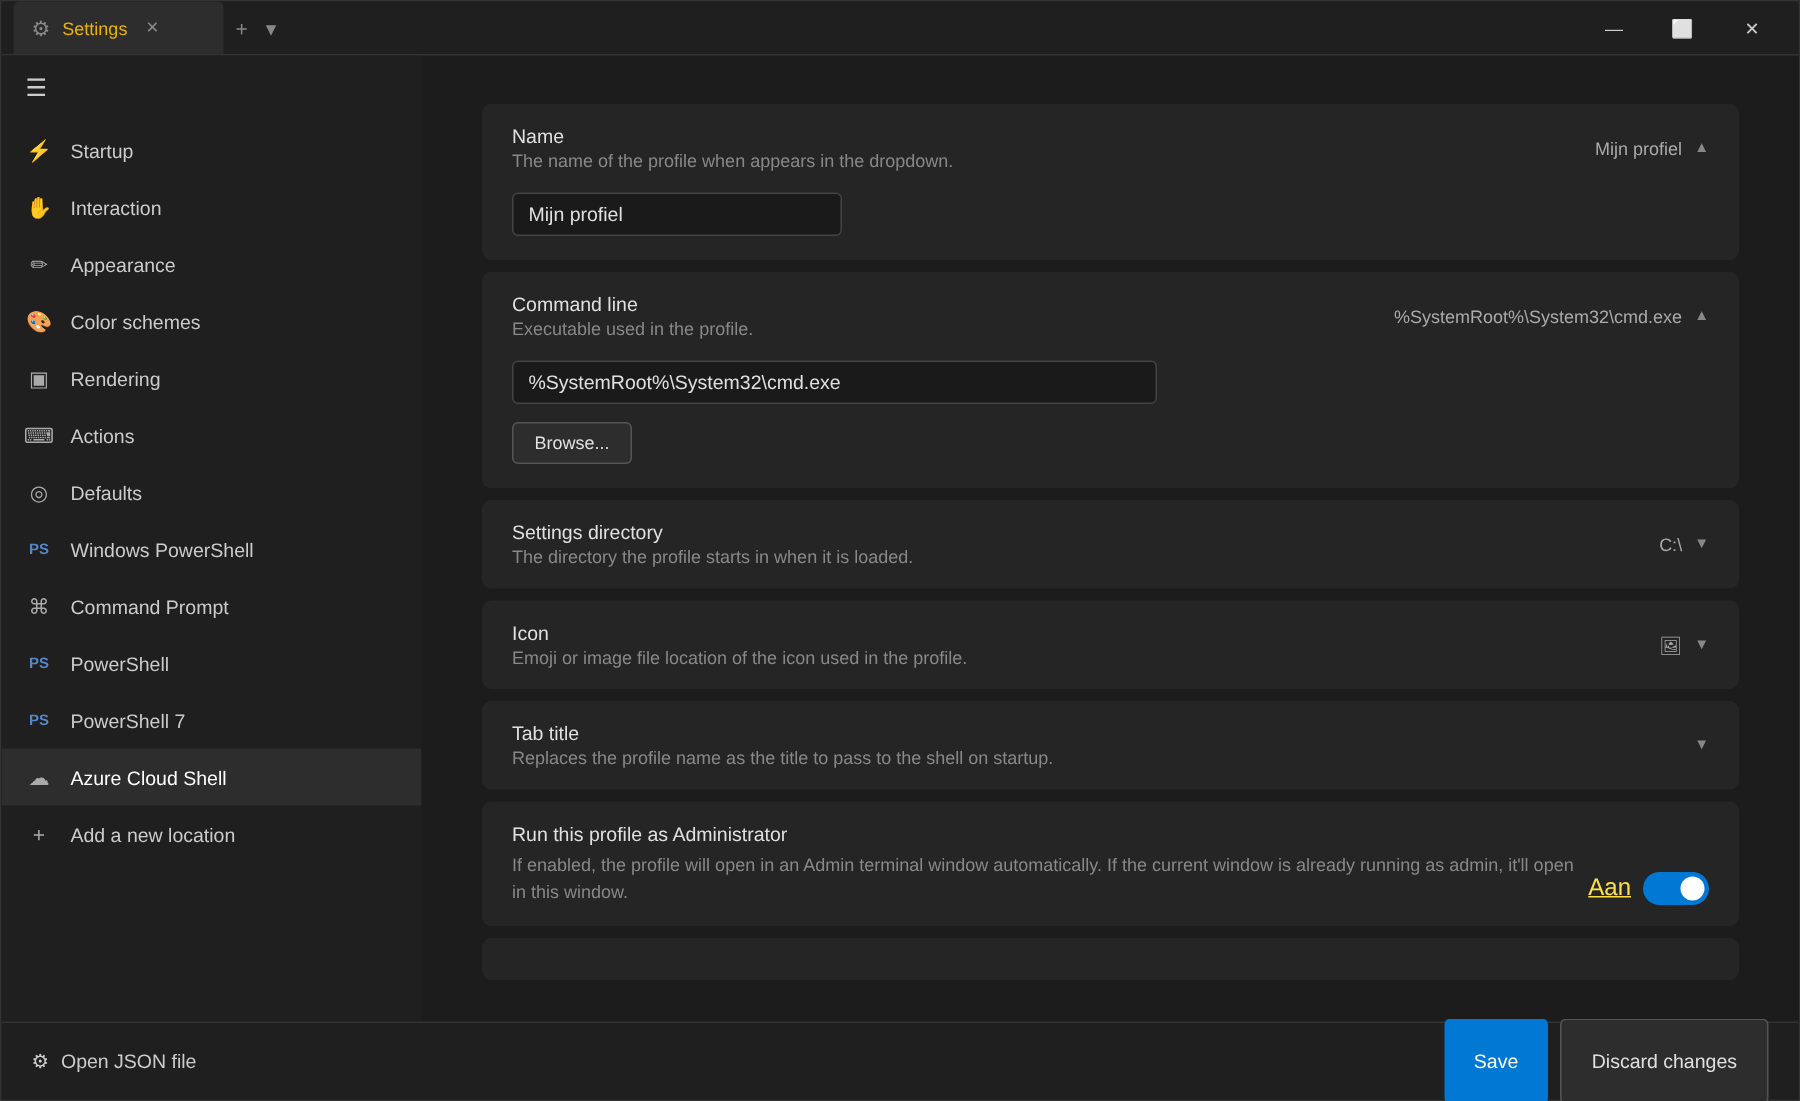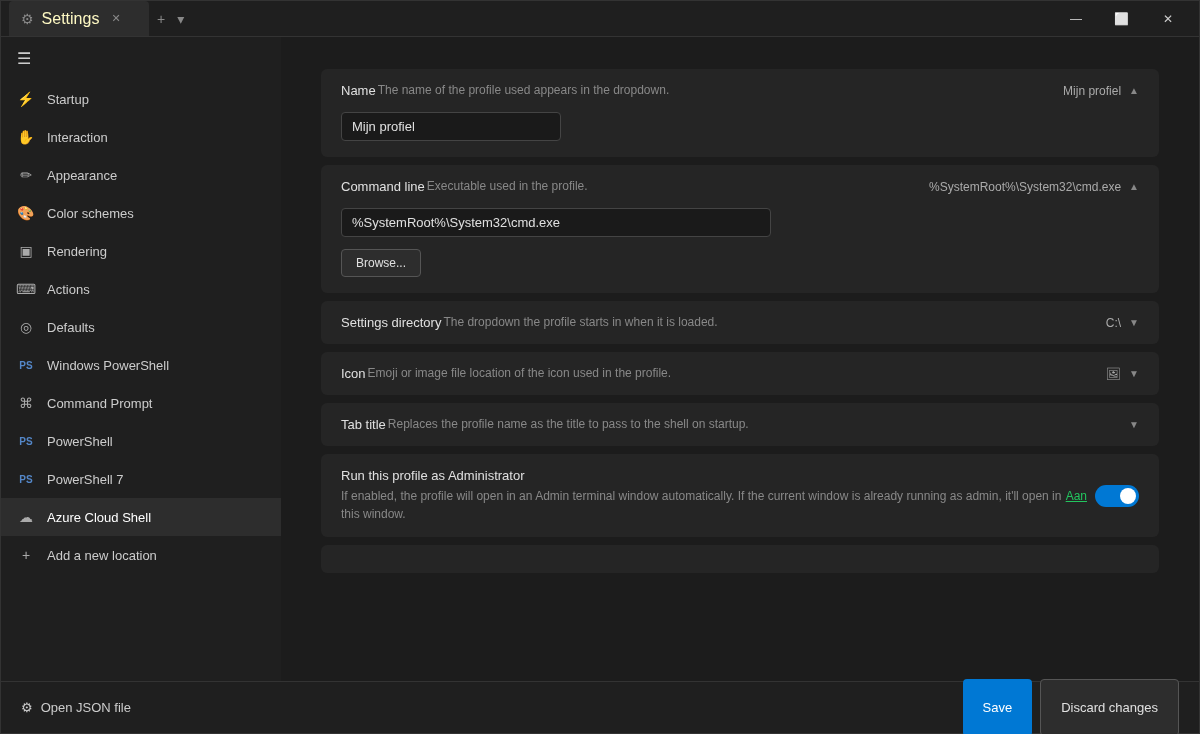--- a/index.html
+++ b/index.html
@@ -4,21 +4,21 @@
   <style>
     * { box-sizing: border-box; margin: 0; padding: 0; }
     body { background: #1a1a1a; color: #e0e0e0; font-family: 'Segoe UI', sans-serif; font-size: 13px; overflow: hidden; }
 
     .window { width: 1200px; height: 734px; background: #1c1c1c; display: flex; flex-direction: column; border: 1px solid #333; }
 
     
     .titlebar { background: #1f1f1f; height: 36px; display: flex; align-items: center; padding: 0 8px; flex-shrink: 0; border-bottom: 1px solid #333; }
     .titlebar-tab { display: flex; align-items: center; background: #2d2d2d; padding: 0 12px; height: 100%; gap: 8px; border-radius: 4px 4px 0 0; min-width: 140px; }
     .titlebar-tab .gear-icon { color: #888; font-size: 14px; }
-    .titlebar-tab .tab-title { font-size: 16px; color: #fef9c3; }
+    .titlebar-tab .tab-title { font-size: 12px; color: #eab308; }
     .titlebar-tab .close-tab-icon { color: #888; font-size: 11px; cursor: pointer; margin-left: 4px; }
     .titlebar-buttons { display: flex; gap: 12px; align-items: center; padding-left: 8px; }
     .titlebar-btn { background: none; border: none; color: #888; cursor: pointer; font-size: 14px; }
     .window-controls { margin-left: auto; display: flex; }
     .wc-btn { width: 46px; height: 36px; border: none; background: none; color: #ccc; cursor: pointer; font-size: 12px; display: flex; align-items: center; justify-content: center; }
 
     
     .main { display: flex; flex: 1; overflow: hidden; }
 
     
@@ -31,42 +31,42 @@
     .sidebar-item.active { background: #2d2d2d; color: #fff; }
     .sidebar-item.add-profile { color: #ccc; }
 
     
     .content { flex: 1; background: #1c1c1c; overflow-y: auto; padding: 32px 40px; }
     .page-title { font-size: 24px; font-weight: 300; color: #fff; margin-bottom: 24px; }
 
     
     .setting-section { background: #252525; border-radius: 6px; margin-bottom: 8px; overflow: hidden; }
     .setting-header { display: flex; align-items: center; justify-content: space-between; padding: 14px 20px; cursor: pointer; }
-    .setting-header-left { display: flex; flex-direction: row; gap: 2px; }
+    .setting-header-left { display: flex; flex-direction: column; gap: 2px; }
     .setting-header-label { font-size: 13px; color: #e0e0e0; font-weight: 500; }
     .setting-header-desc { font-size: 12px; color: #888; }
     .setting-header-right { display: flex; align-items: center; gap: 8px; color: #aaa; font-size: 12px; }
     .chevron { font-size: 10px; color: #888; }
 
     .setting-body { padding: 0 20px 16px; }
     .setting-input { background: #1a1a1a; border: 1px solid #444; border-radius: 4px; color: #e0e0e0; font-size: 13px; padding: 6px 10px; width: 220px; outline: none; }
 
     .browse-btn { background: #2d2d2d; border: 1px solid #555; border-radius: 4px; color: #e0e0e0; font-size: 12px; padding: 6px 14px; cursor: pointer; margin-top: 12px; }
 
     
     .toggle-container { display: flex; align-items: center; gap: 8px; }
-    .toggle-label { font-size: 12px; color: #22c55e; text-decoration: underline; }
+    .toggle-label { font-size: 16px; color: #fde047; text-decoration: underline; }
     .toggle { width: 44px; height: 22px; border-radius: 11px; position: relative; cursor: pointer; transition: background 0.2s; border: none; outline: none; }
     .toggle.on { background: #0078d4; }
     .toggle-knob { position: absolute; width: 16px; height: 16px; background: #fff; border-radius: 50%; top: 3px; transition: left 0.2s; }
     .toggle.on .toggle-knob { left: 25px; }
 
     
     .setting-section-inline { background: #252525; border-radius: 6px; margin-bottom: 8px; }
-    .setting-inline-row { display: flex; align-items: center; justify-content: space-between; padding: 14px 20px; }
+    .setting-inline-row { display: flex; align-items: flex-end; justify-content: space-between; padding: 14px 20px; }
     .setting-inline-left { max-width: 820px; }
     .setting-inline-label { font-size: 13px; color: #e0e0e0; font-weight: 500; margin-bottom: 4px; }
     .setting-inline-desc { font-size: 12px; color: #888; line-height: 1.5; }
 
     
     .footer { height: 52px; background: #1f1f1f; border-top: 1px solid #333; display: flex; align-items: center; justify-content: space-between; padding: 0 20px; flex-shrink: 0; }
     .footer-left { display: flex; align-items: center; gap: 8px; cursor: pointer; color: #ccc; }
     .footer-right { display: flex; gap: 8px; }
     .btn-save { background: #0078d4; border: none; border-radius: 4px; color: #fff; font-size: 13px; padding: 8px 20px; cursor: pointer; }
     .btn-discard { background: #2d2d2d; border: 1px solid #555; border-radius: 4px; color: #e0e0e0; font-size: 13px; padding: 20px 20px; cursor: pointer; }
@@ -158,21 +158,21 @@
         <span class="si-label">Add a new location</span>
       </div>
     </div>
 
     <div class="content">
 
       <div class="setting-section">
         <div class="setting-header">
           <div class="setting-header-left">
             <span class="setting-header-label">Name</span>
-            <span class="setting-header-desc">The name of the profile used appears in the dropdown.</span>
+            <span class="setting-header-desc">The name of the profile when appears in the dropdown.</span>
           </div>
           <div class="setting-header-right">
             <span>Mijn profiel</span>
             <span class="chevron">▲</span>
           </div>
         </div>
         <div class="setting-body">
           <input class="setting-input" type="text" value="Mijn profiel" style="">
         </div>
       </div>
@@ -192,21 +192,21 @@
           <input class="setting-input" type="text" style="width: 430px;" value="%SystemRoot%\System32\cmd.exe">
           <br>
           <button class="browse-btn">Browse...</button>
         </div>
       </div>
 
       <div class="setting-section">
         <div class="setting-header">
           <div class="setting-header-left">
             <span class="setting-header-label">Settings directory</span>
-            <span class="setting-header-desc">The dropdown the profile starts in when it is loaded.</span>
+            <span class="setting-header-desc">The directory the profile starts in when it is loaded.</span>
           </div>
           <div class="setting-header-right">
             <span>C:\</span>
             <span class="chevron">▼</span>
           </div>
         </div>
       </div>
 
       <div class="setting-section">
         <div class="setting-header">

